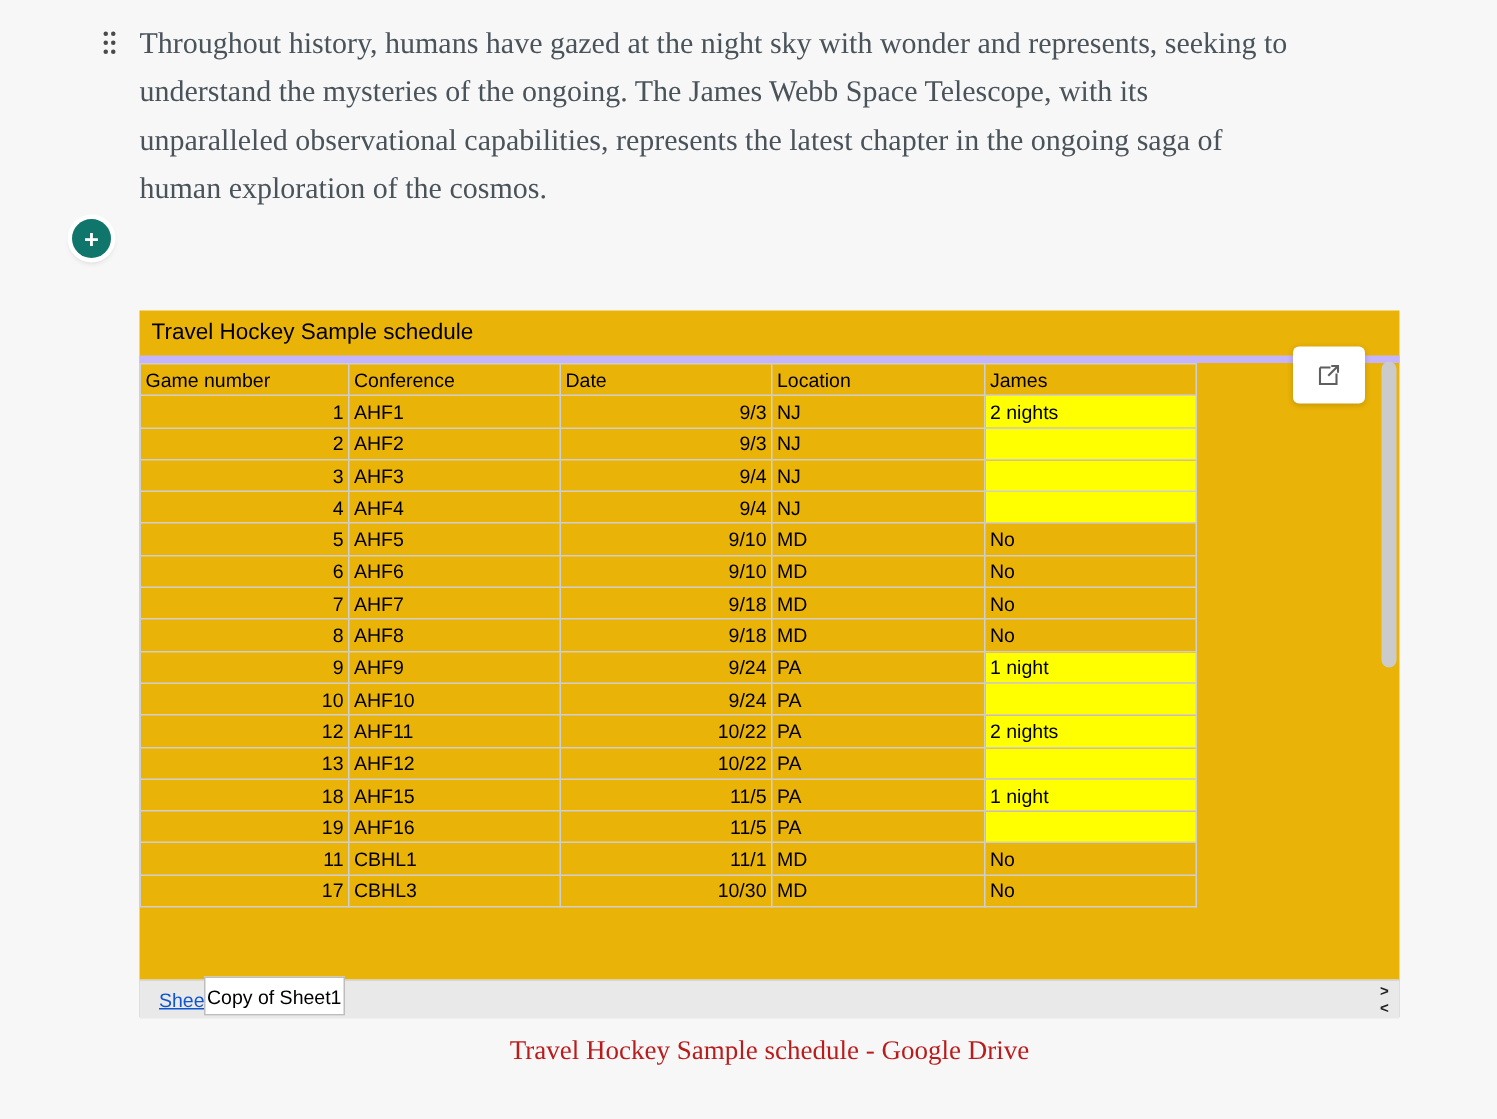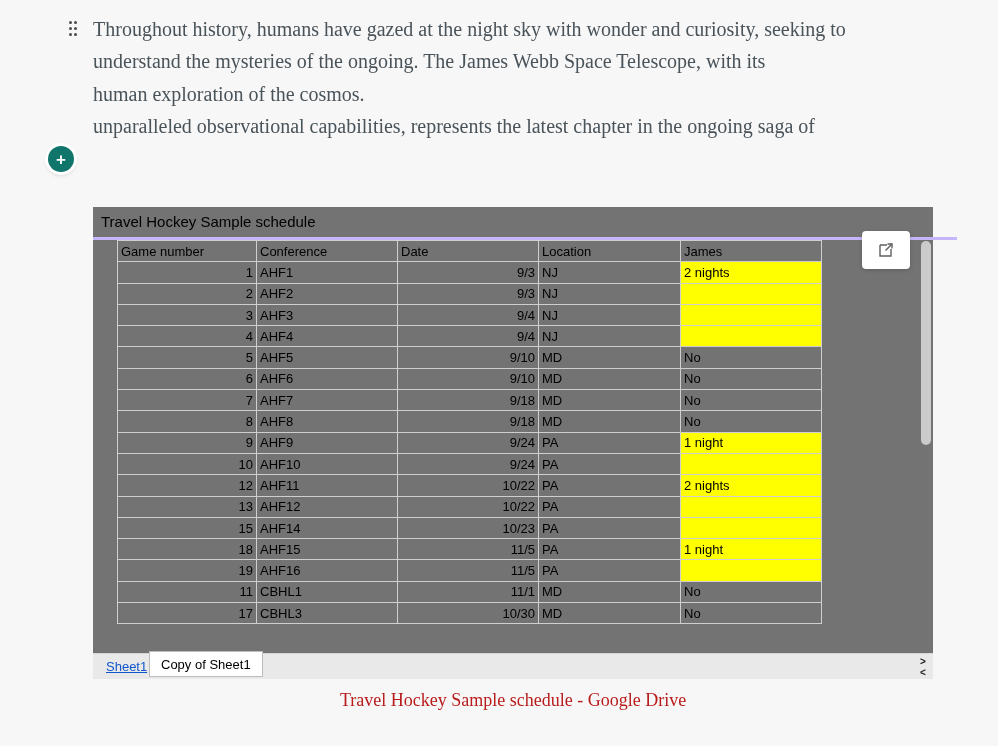--- a/index.html
+++ b/index.html
@@ -31,29 +31,29 @@
     position:absolute;left:48px;top:146px;width:26px;height:26px;
     border-radius:50%;
     display:flex;align-items:center;justify-content:center;
     color:#fff;font-size:17px;font-weight:bold;line-height:1;
     box-shadow:0 0 0 3px #ffffff,0 2px 5px rgba(0,0,0,.28);
     cursor:pointer;user-select:none;
   }
   
   .embed{
     position:absolute;left:93px;top:207px;width:840px;height:471px;
-    background:#737373;
+    background:#eab308;
   }
   .sheet-title{
     position:absolute;left:8px;top:6px;
     font-size:15px;color:#000;
   }
   .grid-clip{
     position:absolute;left:0;top:30px;width:840px;height:416px;
-    overflow:hidden;border-top:3px solid #c4b5fd;padding-left:24px;
+    overflow:hidden;border-top:5px solid #c4b5fd;
   }
   table.sheet{
     border-collapse:collapse;table-layout:fixed;
     font-size:13px;color:#000;
   }
   table.sheet th,table.sheet td{
     border:1px solid #cfcfcf;
     height:21.3px;padding:0 3px;
     overflow:hidden;white-space:nowrap;
     font-weight:normal;text-align:left;
@@ -81,24 +81,24 @@
   
   .tabbar{
     position:absolute;left:0;top:446px;width:840px;height:25px;
     background:#e9e9e9;border-top:1px solid #d6d6d6;
   }
   .tab-link{
     position:absolute;left:13px;top:5px;
     font-size:13px;color:#1155cc;text-decoration:underline;cursor:pointer;
   }
   .tab-active{
-    position:absolute;left:56px;top:-3px;height:26px;
+    position:absolute;left:43px;top:-3px;height:26px;
     background:#ffffff;border:1px solid #bdbdbd;
     font-size:13px;color:#000;
-    display:flex;align-items:center;padding:0 11px;
+    display:flex;align-items:center;padding:0 1px;
     cursor:pointer;box-sizing:border-box;
   }
   .scroll-arrows{
     position:absolute;left:822px;top:0;width:16px;height:25px;
     font-size:10px;font-weight:bold;color:#222;
     display:flex;flex-direction:column;align-items:center;justify-content:center;
     line-height:11px;
   }
   .scroll-arrows span{cursor:pointer;}
   
@@ -115,24 +115,24 @@
 <div class="drag-handle">
   <i></i>
     <i></i>
     <i></i>
     <i></i>
     <i></i>
     <i></i>
 </div>
 
 <div class="doc-paragraph">
-  <div class="line">Throughout history, humans have gazed at the night sky with wonder and curiosity, seeking to</div>
+  <div class="line">Throughout history, humans have gazed at the night sky with wonder and represents, seeking to</div>
   <div class="line">understand the mysteries of the ongoing. The James Webb Space Telescope, with its</div>
+  <div class="line">unparalleled observational capabilities, represents the latest chapter in the ongoing saga of</div>
   <div class="line">human exploration of the cosmos.</div>
-  <div class="line">unparalleled observational capabilities, represents the latest chapter in the ongoing saga of</div>
 </div>
 
 <div class="add-btn" style="background: rgb(16, 118, 107);">
   <span>+</span>
 </div>
 
 <div class="embed">
   <div class="sheet-title">Travel Hockey Sample schedule</div>
 
   <div class="grid-clip">
@@ -232,27 +232,20 @@
             <td style="background: rgb(255, 255, 0);">2 nights</td>
           </tr>
           <tr>
             <td class="num">13</td>
             <td>AHF12</td>
             <td class="num">10/22</td>
             <td>PA</td>
             <td style="background: rgb(255, 255, 0);"></td>
           </tr>
           <tr>
-            <td class="num">15</td>
-            <td>AHF14</td>
-            <td class="num">10/23</td>
-            <td>PA</td>
-            <td style="background: rgb(255, 255, 0);"></td>
-          </tr>
-          <tr>
             <td class="num">18</td>
             <td>AHF15</td>
             <td class="num">11/5</td>
             <td>PA</td>
             <td style="background: rgb(255, 255, 0);">1 night</td>
           </tr>
           <tr>
             <td class="num">19</td>
             <td>AHF16</td>
             <td class="num">11/5</td>

